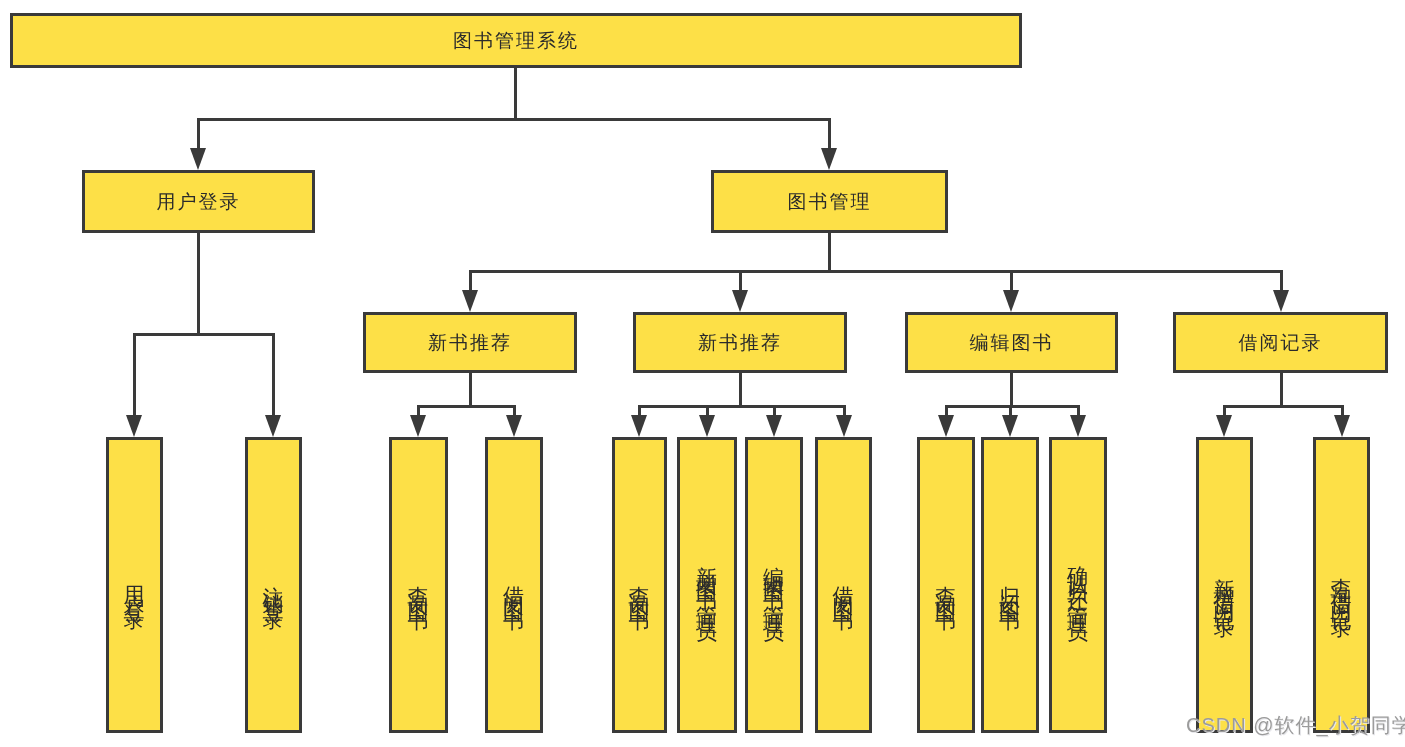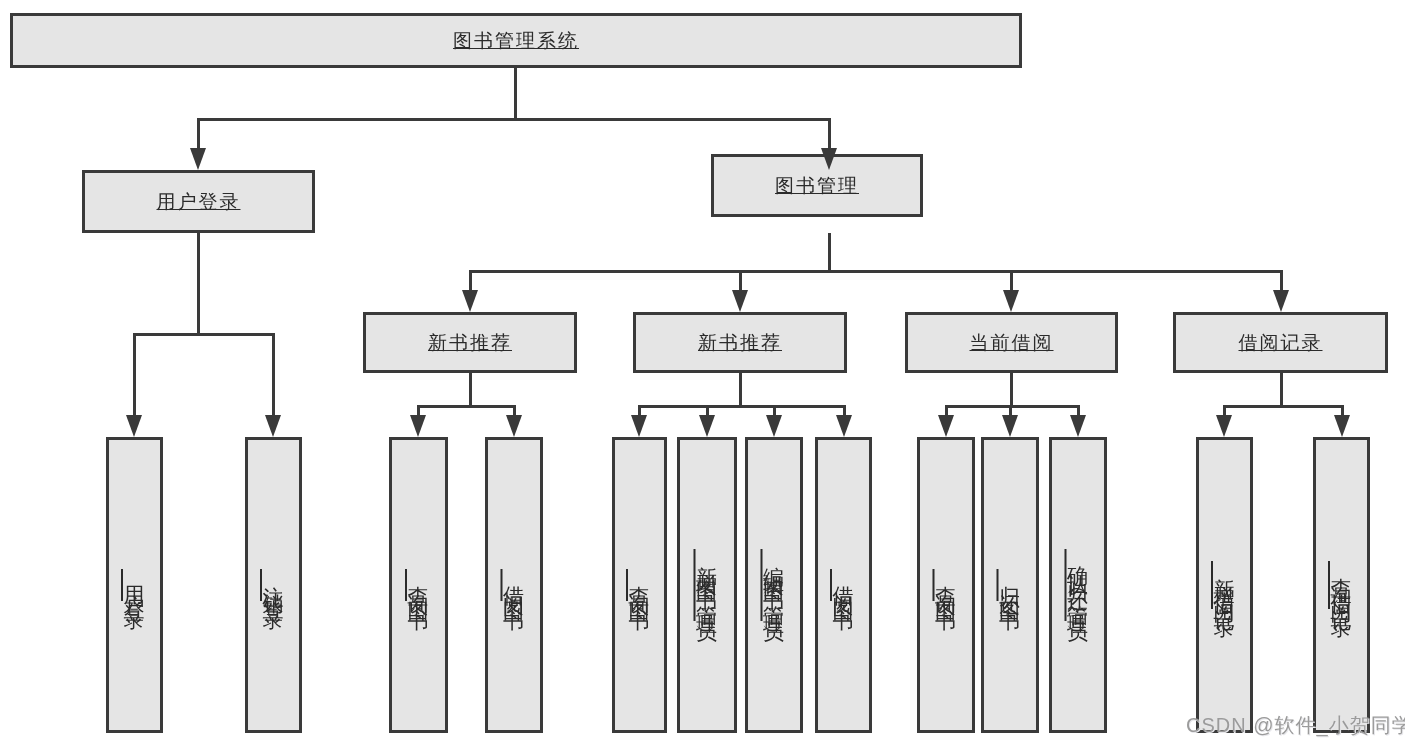--- a/index.html
+++ b/index.html
@@ -7,26 +7,25 @@
     position:relative;
     width:1405px; height:747px;
     background:#ffffff;
     font-family:"Liberation Sans", sans-serif;
     overflow:hidden;
   }
   .node {
     position:absolute;
     box-sizing:border-box;
     border:3px solid #3a3a3a;
-    background:#e5e5e5;
+    background:#fde047;
     display:flex;
     align-items:center;
     justify-content:center;
     color:#2b2b2b;
-    text-decoration:underline;
   }
   .h-label {
     font-size:19px;
     letter-spacing:2px;
     white-space:nowrap;
   }
   .v-label {
     writing-mode:vertical-rl;
     text-orientation:mixed;
     font-size:21px;
@@ -62,34 +61,34 @@
 <div class="canvas">
 
   <div class="node" style="left:10px; top:13px; width:1012px; height:55px;">
     <span class="h-label">图书管理系统</span>
   </div>
 
   <div class="node" style="left:82px; top:170px; width:233px; height:63px;">
     <span class="h-label">用户登录</span>
   </div>
 
-  <div class="node" style="left:711px; top:154px; width:212px; height:63px;">
+  <div class="node" style="left:711px; top:170px; width:237px; height:63px;">
     <span class="h-label">图书管理</span>
   </div>
 
   <div class="node" style="left:363px; top:312px; width:214px; height:61px;">
     <span class="h-label">新书推荐</span>
   </div>
 
   <div class="node" style="left:633px; top:312px; width:214px; height:61px;">
     <span class="h-label">新书推荐</span>
   </div>
 
   <div class="node" style="left:905px; top:312px; width:213px; height:61px;">
-    <span class="h-label">当前借阅</span>
+    <span class="h-label">编辑图书</span>
   </div>
 
   <div class="node" style="left:1173px; top:312px; width:215px; height:61px;">
     <span class="h-label">借阅记录</span>
   </div>
 
   <div class="node" style="left:106px; top:437px; width:57px; height:296px;">
     <span class="v-label">用户登录</span>
   </div>
   <div class="node" style="left:245px; top:437px; width:57px; height:296px;">

